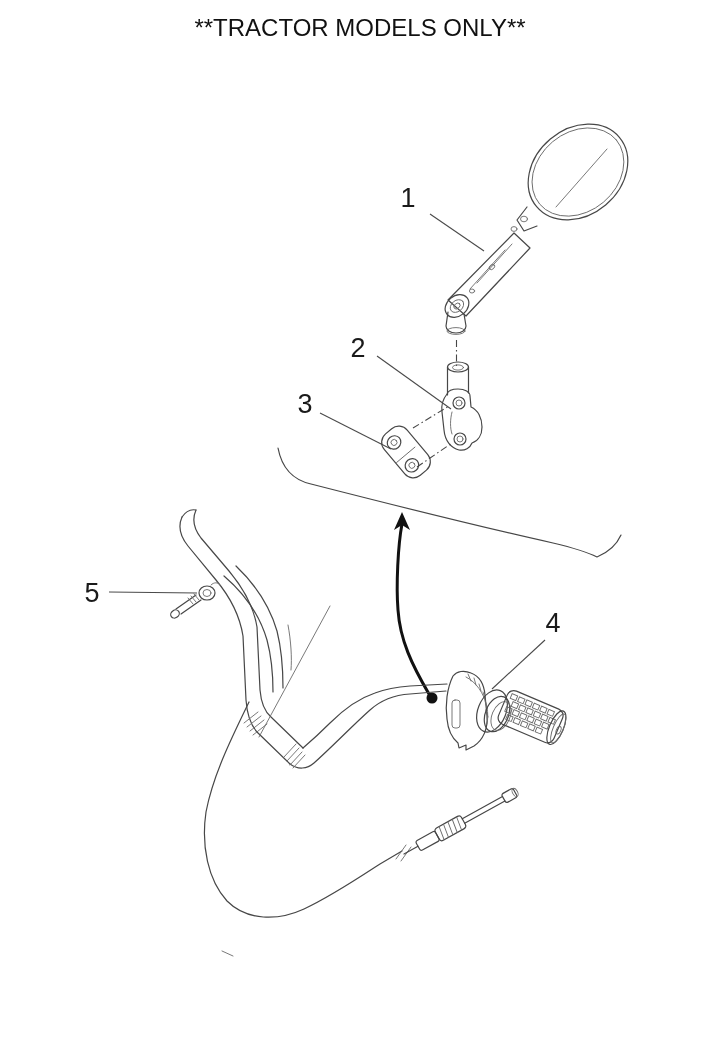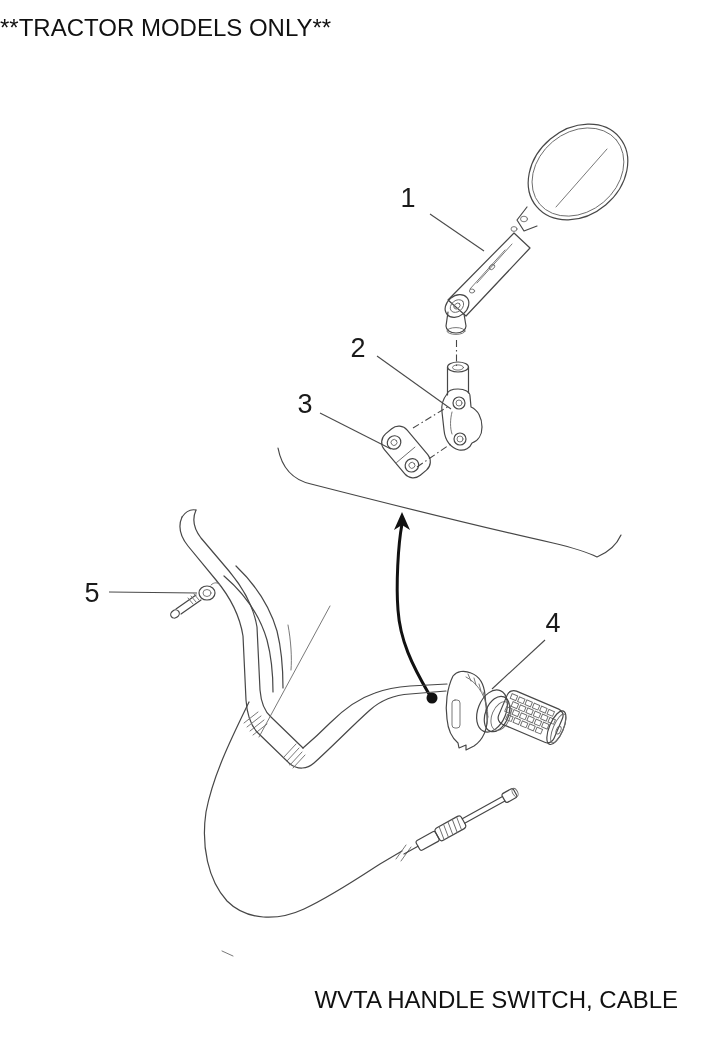--- a/index.html
+++ b/index.html
@@ -1,21 +1,21 @@
 <!DOCTYPE html>
 <html><head>
 <meta charset="utf-8">
 <style>
   html,body{margin:0;padding:0;background:#ffffff;}
   .page{
     position:relative;width:720px;height:1040px;background:#ffffff;
     font-family:"Liberation Sans", sans-serif;overflow:hidden;
   }
   .title{
-    position:absolute;top:14px;left:0;width:720px;
+    position:absolute;top:14px;left:0;width:720px;text-align:center;
     font-size:24px;color:#111;letter-spacing:0px;white-space:pre;
   }
   .caption{
     position:absolute;top:986px;right:42px;text-align:right;
     font-size:24px;color:#111;white-space:pre;
   }
   svg{position:absolute;left:0;top:0;}
   .ln{stroke:#474747;stroke-width:1.2;fill:none;stroke-linecap:round;stroke-linejoin:round;}
   .fine{stroke:#6a6a6a;stroke-width:0.9;fill:none;stroke-linecap:round;}
   .dashdot{stroke:#474747;stroke-width:1.1;fill:none;stroke-dasharray:7 3 1.5 3;}
@@ -186,14 +186,13 @@
 
       <text class="callout" x="553" y="632" text-anchor="middle">4</text>
       <path class="leader" d="M 545,640 L 492,689"></path>
 
       <text class="callout" x="92" y="602" text-anchor="middle">5</text>
       <path class="leader" d="M 109,592 L 197,593"></path>
     </g>
 
   </svg>
 
-  <div class="caption">WVTA HANDLE SWITCH, CABLE</div>
 </div>
 
 </body></html>

